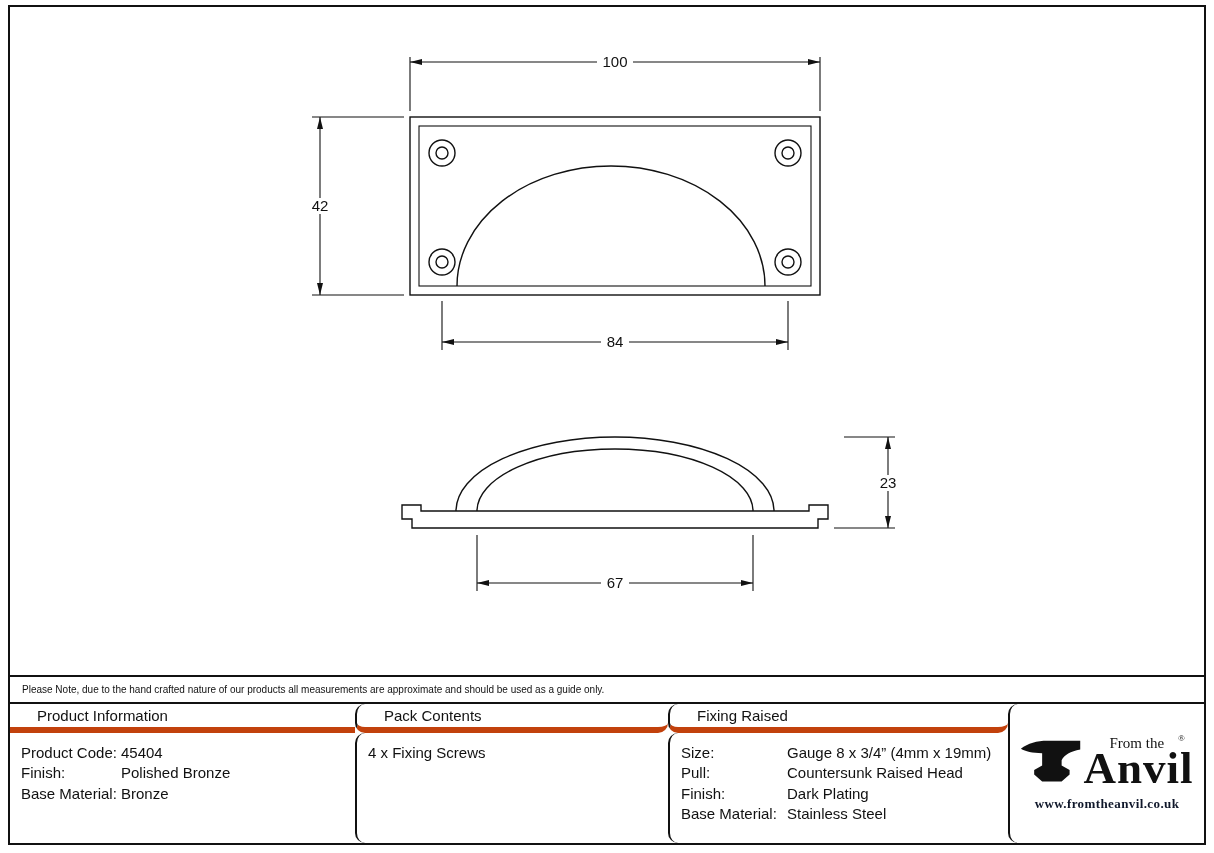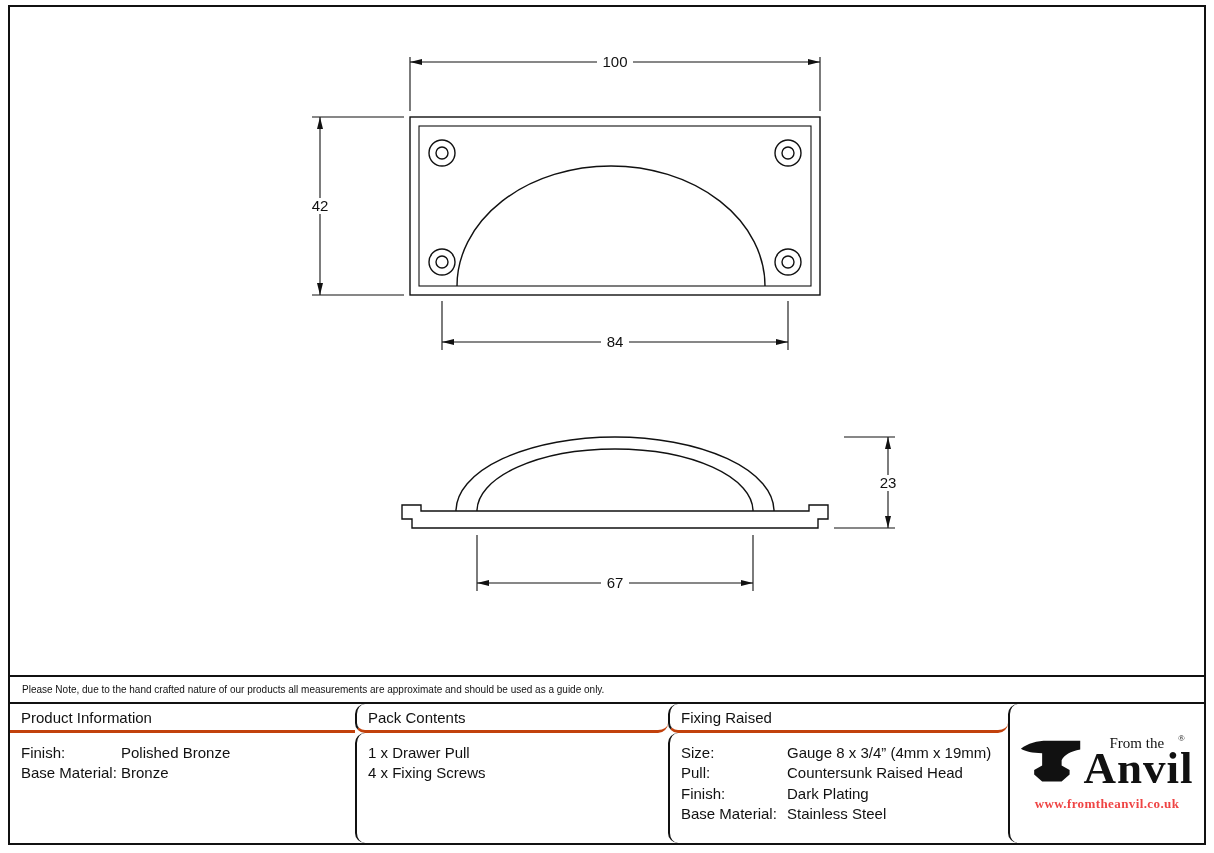--- a/index.html
+++ b/index.html
@@ -21,21 +21,21 @@
   }
   .note {
     height:27px; border-bottom:2px solid #111; box-sizing:border-box;
     display:flex; align-items:center; padding:0 12px; font-size:10px;
   }
   .tbl {
     display:grid; grid-template-columns:345px 313px 340px 1fr;
     grid-template-rows:29px 1fr; height:139px; font-size:15px;
   }
   .cell { box-sizing:border-box; min-width:0; }
-  .th { display:flex; align-items:center; padding-left:11px; border-bottom:3px solid #c2410c; }
+  .th { display:flex; align-items:center; padding-left:27px; border-bottom:6px solid #c2410c; }
   .bl { border-left:2px solid #111;border-radius:10px; }
   .body-cell { padding:9px 0 0 11px; }
   .kv { display:flex; height:20.5px; align-items:center; white-space:nowrap; }
   .kv .k { width:100px; flex:none; }
   .kv.fix .k { width:106px; }
   .pc-line { height:20.5px; display:flex; align-items:center; white-space:nowrap; }
 
   .logo-cell {
     grid-column:4; grid-row:1 / 3;
     display:flex; flex-direction:column; align-items:center; justify-content:center;
@@ -139,36 +139,39 @@
             </svg>
           </span>
           <span class="logo-text">
             <span class="from-the">
               <span>From the</span>
               <span class="reg">®</span>
             </span>
             <span class="anvil-name">Anvil</span>
           </span>
         </div>
-        <div class="logo-url" style="color: #ef4444;">www.fromtheanvil.co.uk</div>
+        <div class="logo-url" style="color: #0f172a;">www.fromtheanvil.co.uk</div>
       </div>
 
       <div class="cell body-cell">
+        <div class="kv">
+          <span class="k">Product Code:</span>
+          <span class="v">45404</span>
+        </div>
         <div class="kv">
           <span class="k">Finish:</span>
           <span class="v">Polished Bronze</span>
         </div>
         <div class="kv">
           <span class="k">Base Material:</span>
           <span class="v">Bronze</span>
         </div>
       </div>
 
       <div class="cell body-cell bl">
-        <div class="pc-line">1 x Drawer Pull</div>
         <div class="pc-line">4 x Fixing Screws</div>
       </div>
 
       <div class="cell body-cell bl">
         <div class="kv fix">
           <span class="k">Size:</span>
           <span class="v">Gauge 8 x 3/4” (4mm x 19mm)</span>
         </div>
         <div class="kv fix">
           <span class="k">Pull:</span>

